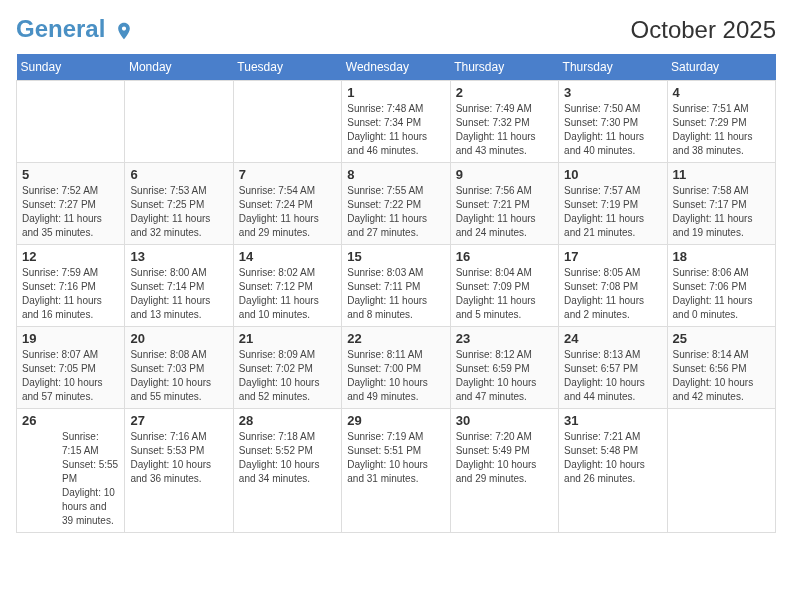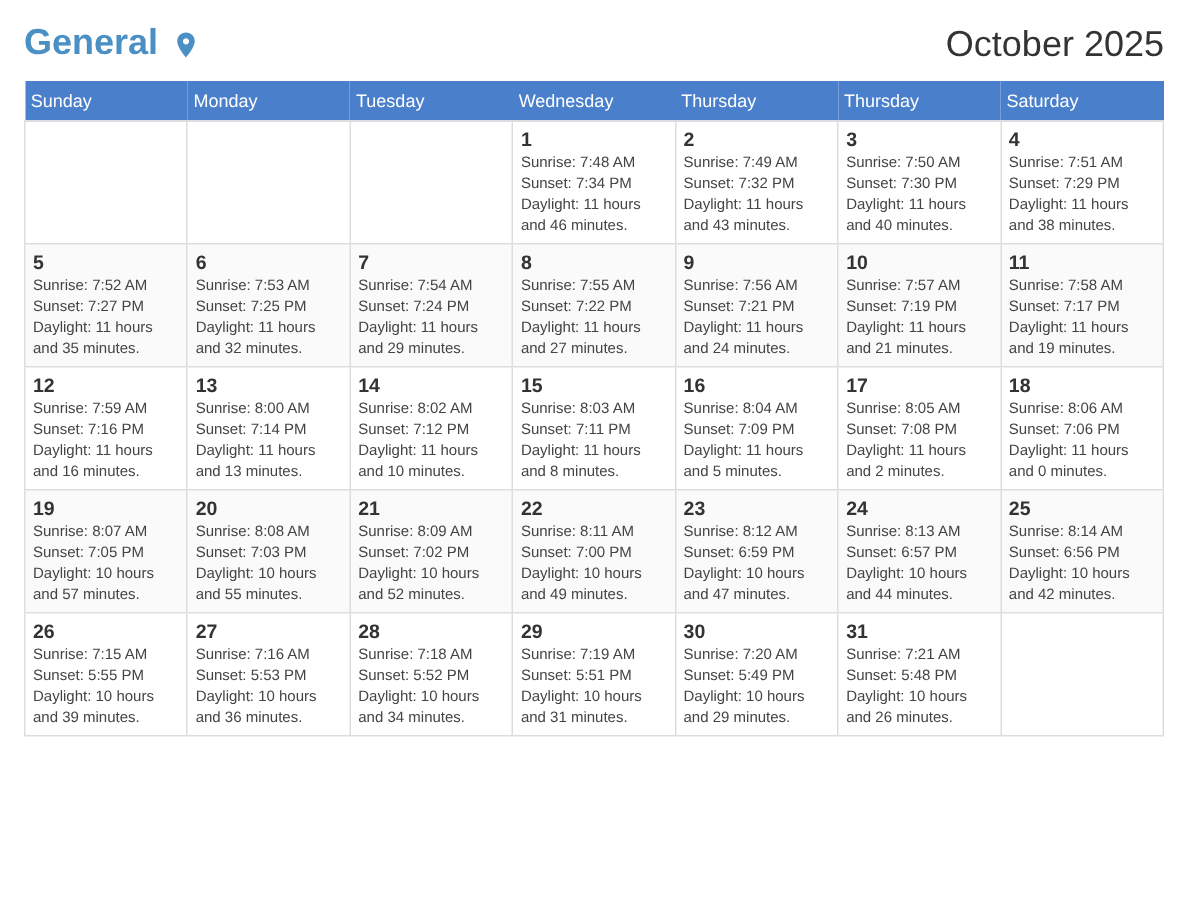--- a/index.html
+++ b/index.html
@@ -281,21 +281,21 @@
         <td>
           <div class="day-number">25</div>
           <div class="day-info" style="white-space: pre-line;">Sunrise: 8:14 AM
 Sunset: 6:56 PM
 Daylight: 10 hours and 42 minutes.</div>
         </td>
       </tr>
       <tr>
         <td>
           <div class="day-number">26</div>
-          <div class="day-info" style="white-space: pre-line;">Sunrise: 7:15 AM
+          <div class="day-info" style="white-space: pre-line; margin-left: 40px;">Sunrise: 7:15 AM
 Sunset: 5:55 PM
 Daylight: 10 hours and 39 minutes.</div>
         </td>
         <td>
           <div class="day-number">27</div>
           <div class="day-info" style="white-space: pre-line;">Sunrise: 7:16 AM
 Sunset: 5:53 PM
 Daylight: 10 hours and 36 minutes.</div>
         </td>
         <td>

